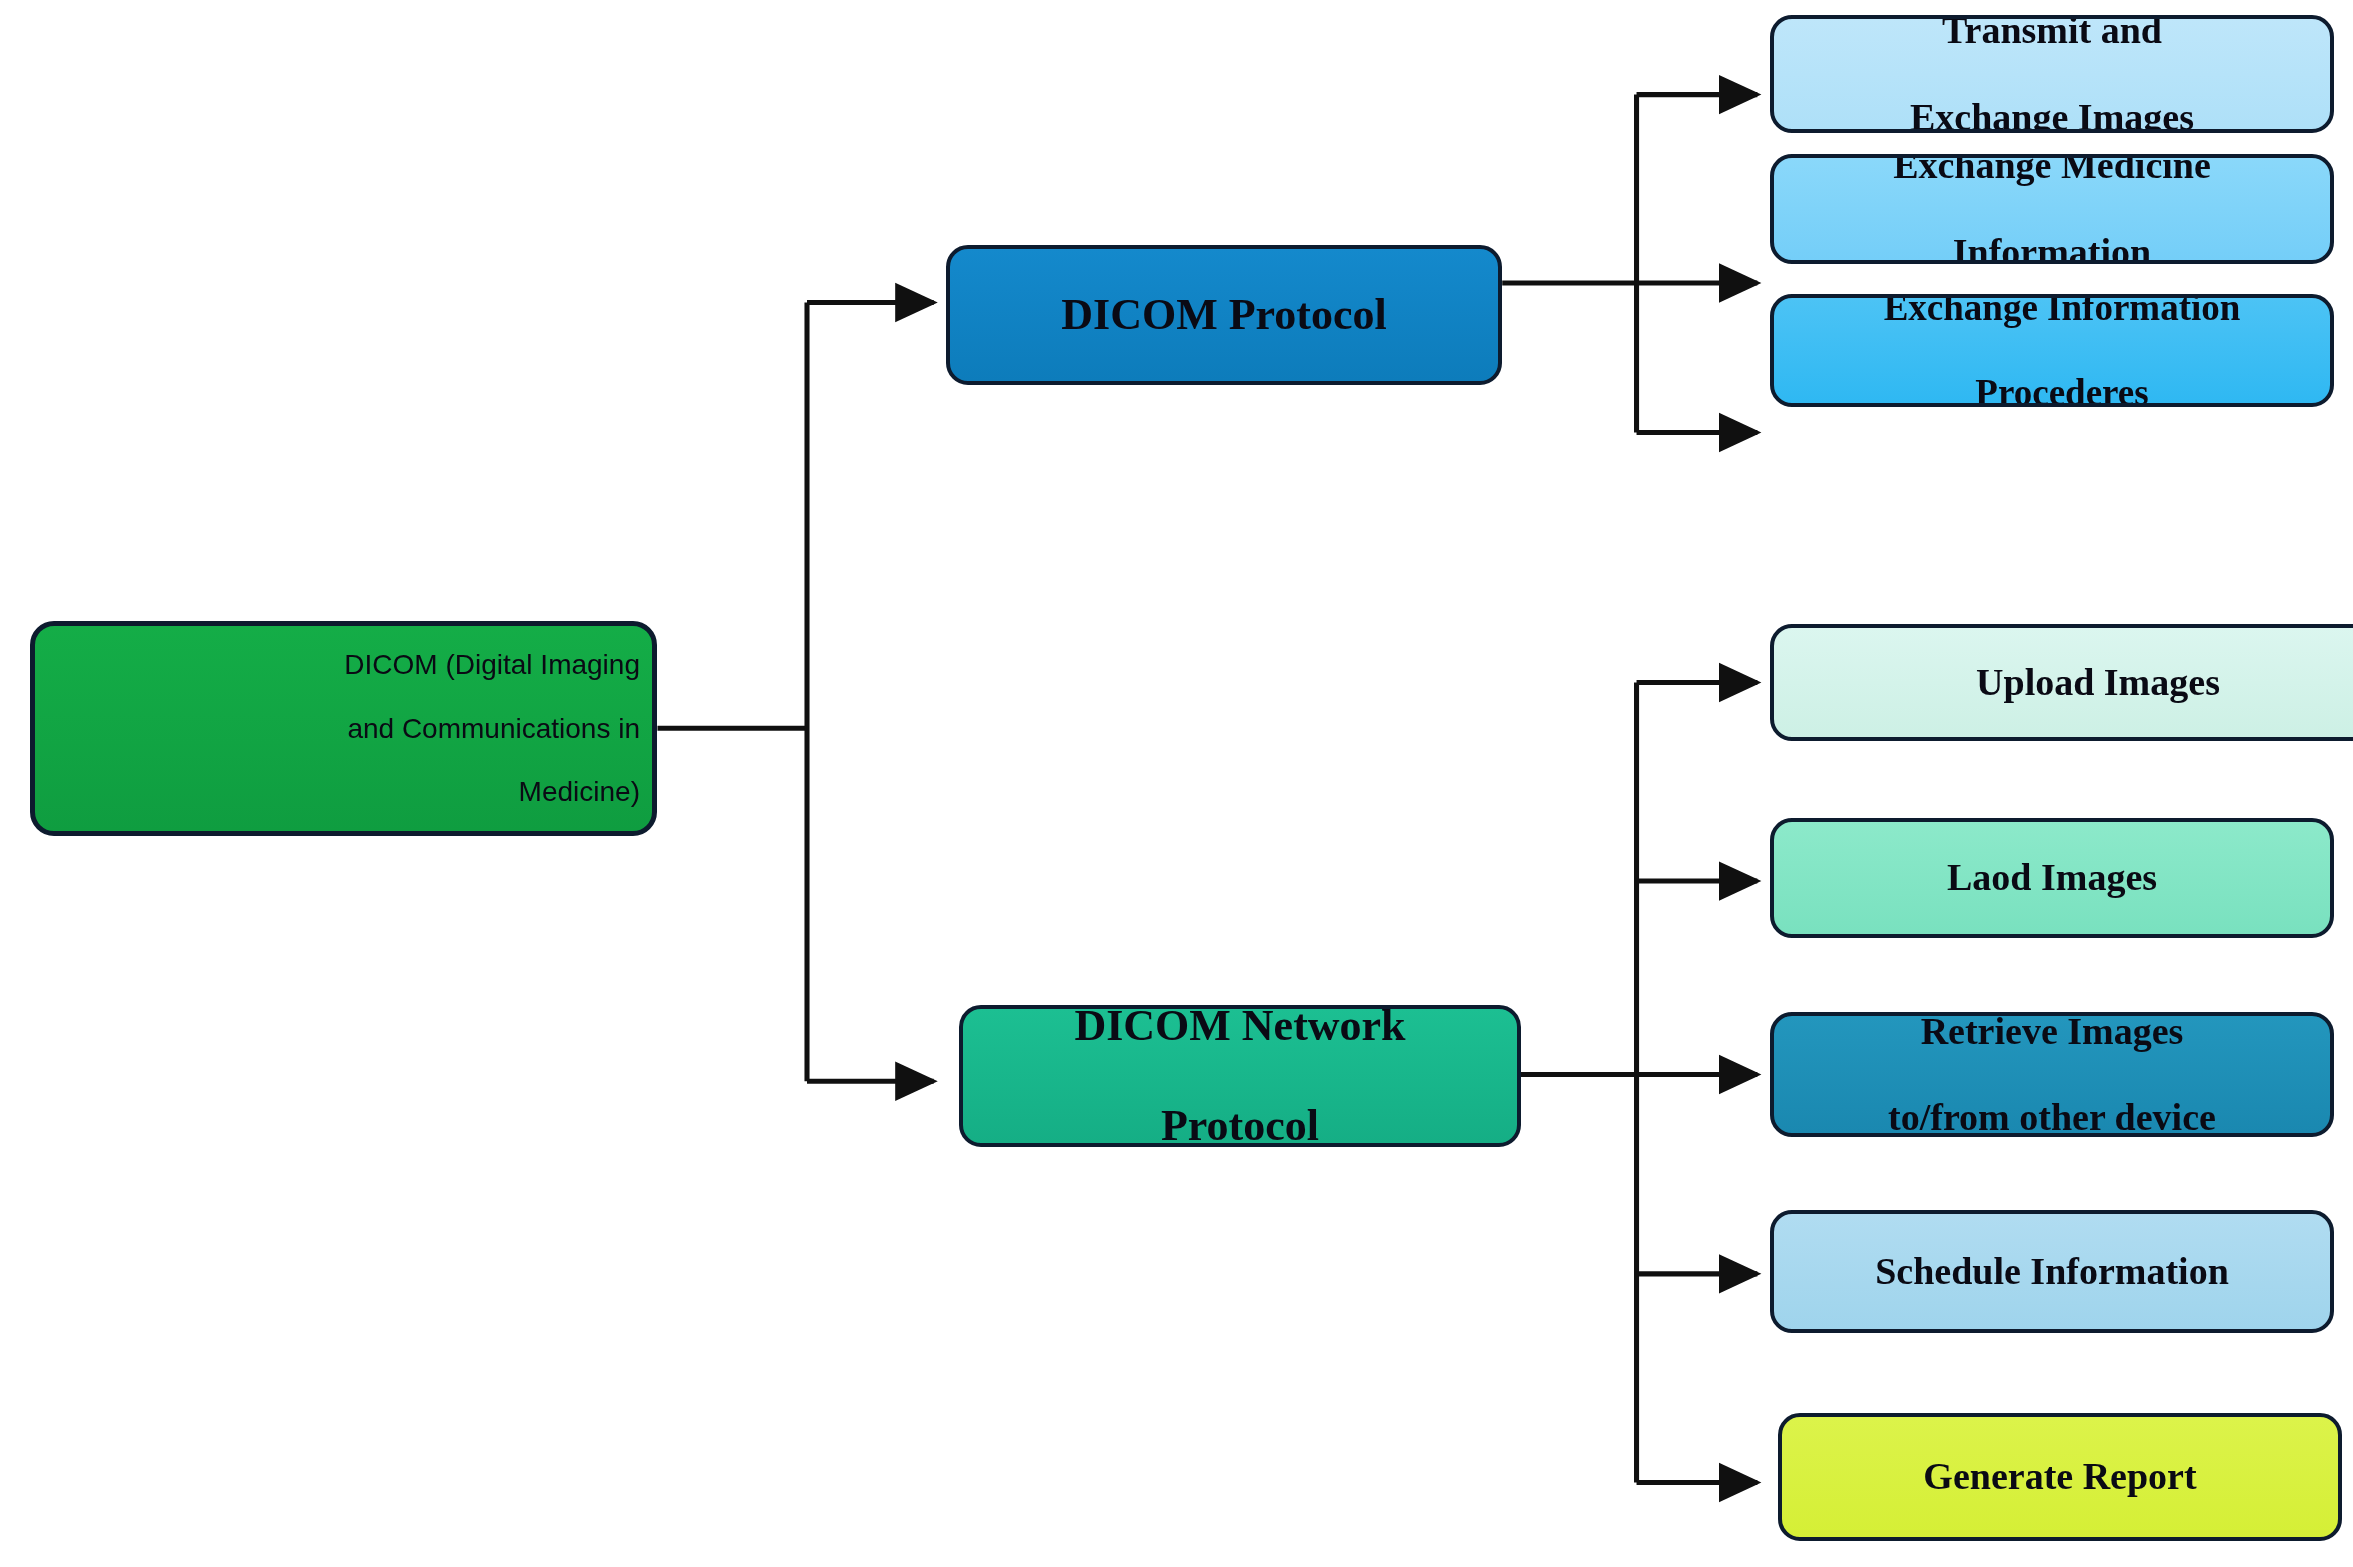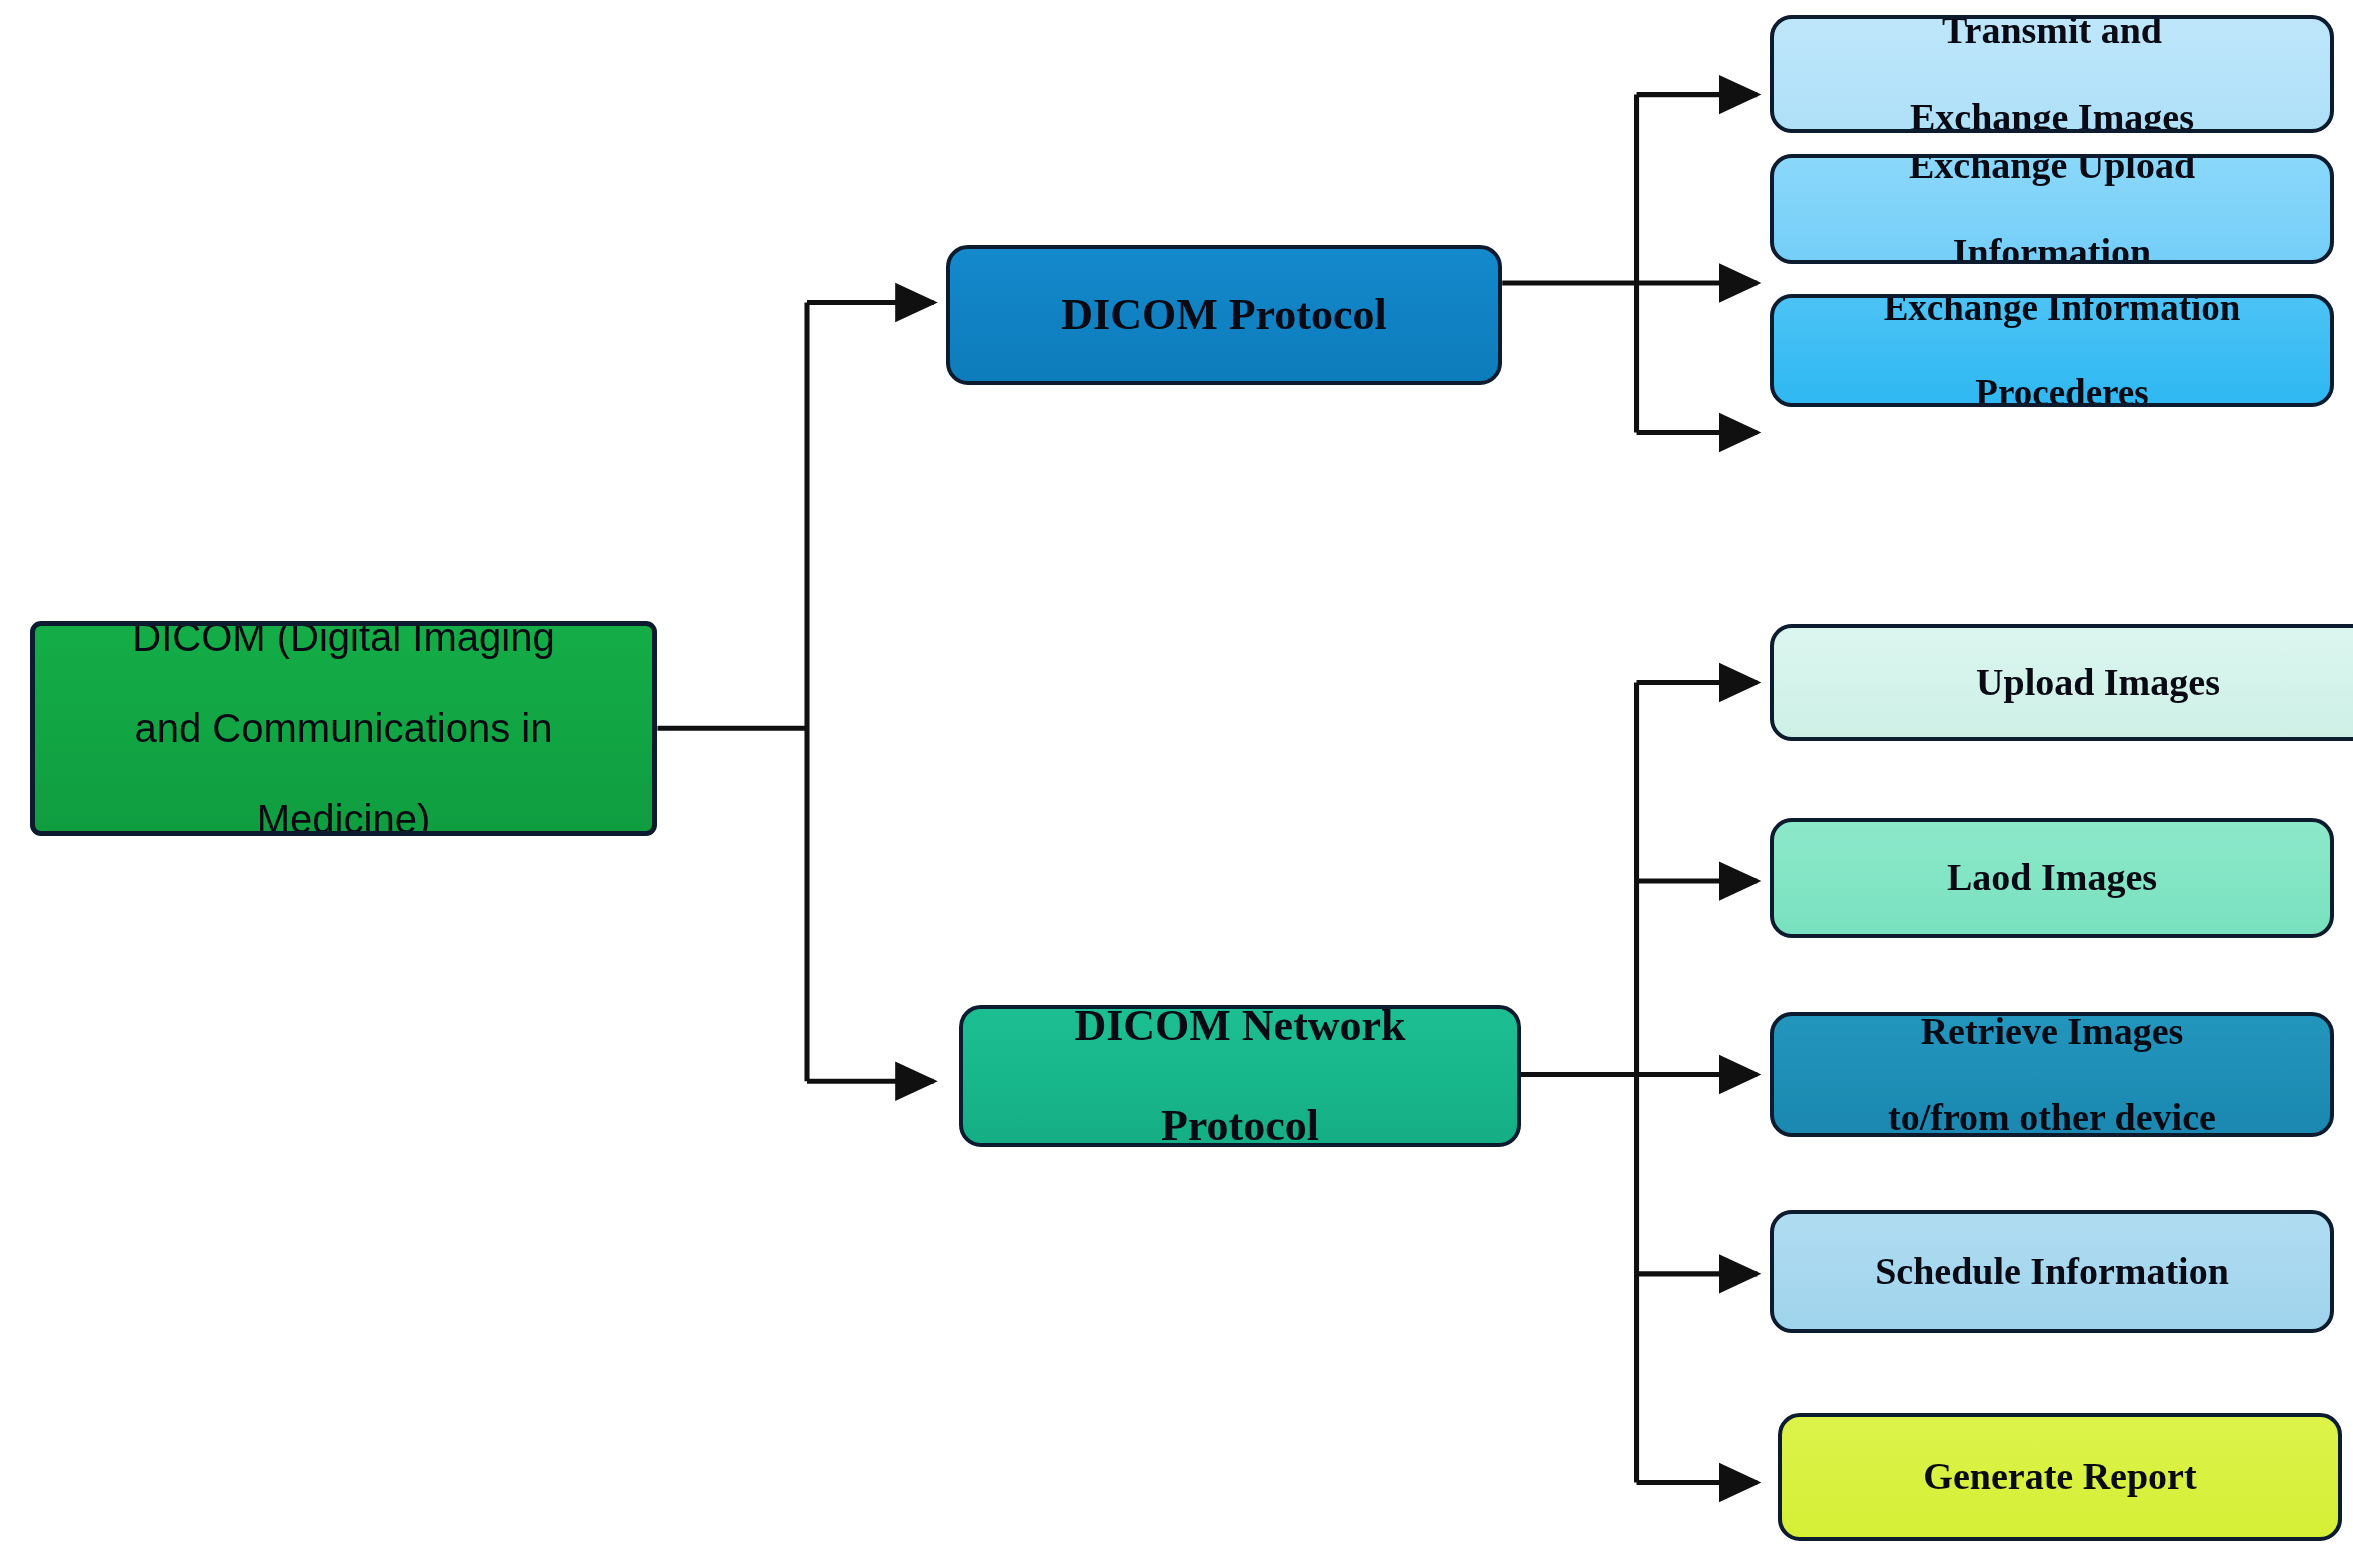--- a/index.html
+++ b/index.html
@@ -28,25 +28,26 @@
     line-height: 1.14;
     padding: 3.4px 12px;
     overflow: hidden;
   }
   .node span {
     display: block;
     width: 100%;
   }
   
   .node.root {
-    font-size: 40px;
+    font-size: 28px;
     font-weight: 400;
     font-family: "Liberation Sans", "DejaVu Sans", sans-serif;
     border-width: 5px;
-    border-radius: 11px;
+    border-radius: 24px;
+    text-align: right;
   }
   
   .node.level1 {
     font-size: 44px;
     font-weight: 700;
   }
   
   .node.leaf {
     font-size: 38px;
     font-weight: 700;
@@ -114,21 +115,21 @@
 
   <div class="node level1" style="left:959px; top:1005px; width:562px; height:142px; background:linear-gradient(180deg,#1cbf92,#15ae85);">
     <span><span>DICOM Network</span><br><span>Protocol</span></span>
   </div>
 
   <div class="node leaf" style="left:1770px; top:15px; width:564px; height:118px; background:linear-gradient(180deg,#bee6fa,#aee0f8);">
     <span><span>Transmit and</span><br><span>Exchange Images</span></span>
   </div>
 
   <div class="node leaf" style="left:1770px; top:154px; width:564px; height:110px; background:linear-gradient(180deg,#8ad8fa,#74cef8);">
-    <span><span>Exchange Upload</span><br><span>Information</span></span>
+    <span><span>Exchange Medicine</span><br><span>Information</span></span>
   </div>
 
   <div class="node leaf wide" style="left:1770px; top:294px; width:564px; height:113px; background:linear-gradient(180deg,#4cc3f5,#2fb8f2);">
     <span><span>Exchange Information</span><br><span>Procederes</span></span>
   </div>
 
   <div class="node leaf" style="left:1770px; top:624px; width:656px; height:117px; background:linear-gradient(180deg,#dbf6ef,#cdf0e5);">
     <span>Upload Images</span>
   </div>
 

